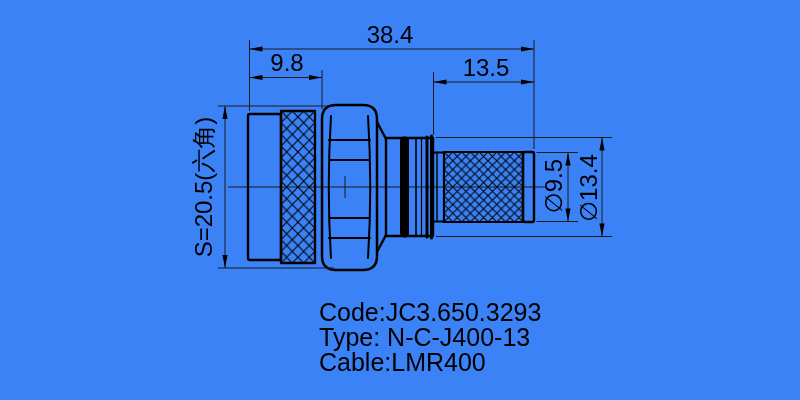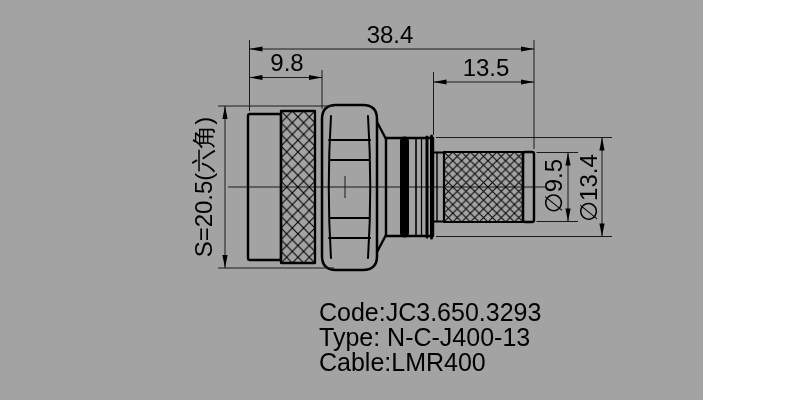--- a/index.html
+++ b/index.html
@@ -2,23 +2,23 @@
 <html><head>
 <meta charset="utf-8">
 <style>
   html, body {
     margin: 0;
     padding: 0;
     background: #ffffff;
   }
   .canvas {
     position: relative;
-    width: 703px;
+    width: 800px;
     height: 400px;
-    background: #a3a3a3;
+    background: #3b82f6;
     overflow: hidden;
     font-family: "Liberation Sans", sans-serif;
   }
   svg { display: block; }
   svg text {
     font-family: "Liberation Sans", "DejaVu Sans", sans-serif;
     fill: #000000;
   }
   .dim-text { font-size: 24px; }
   .note-text { font-size: 25px; }

